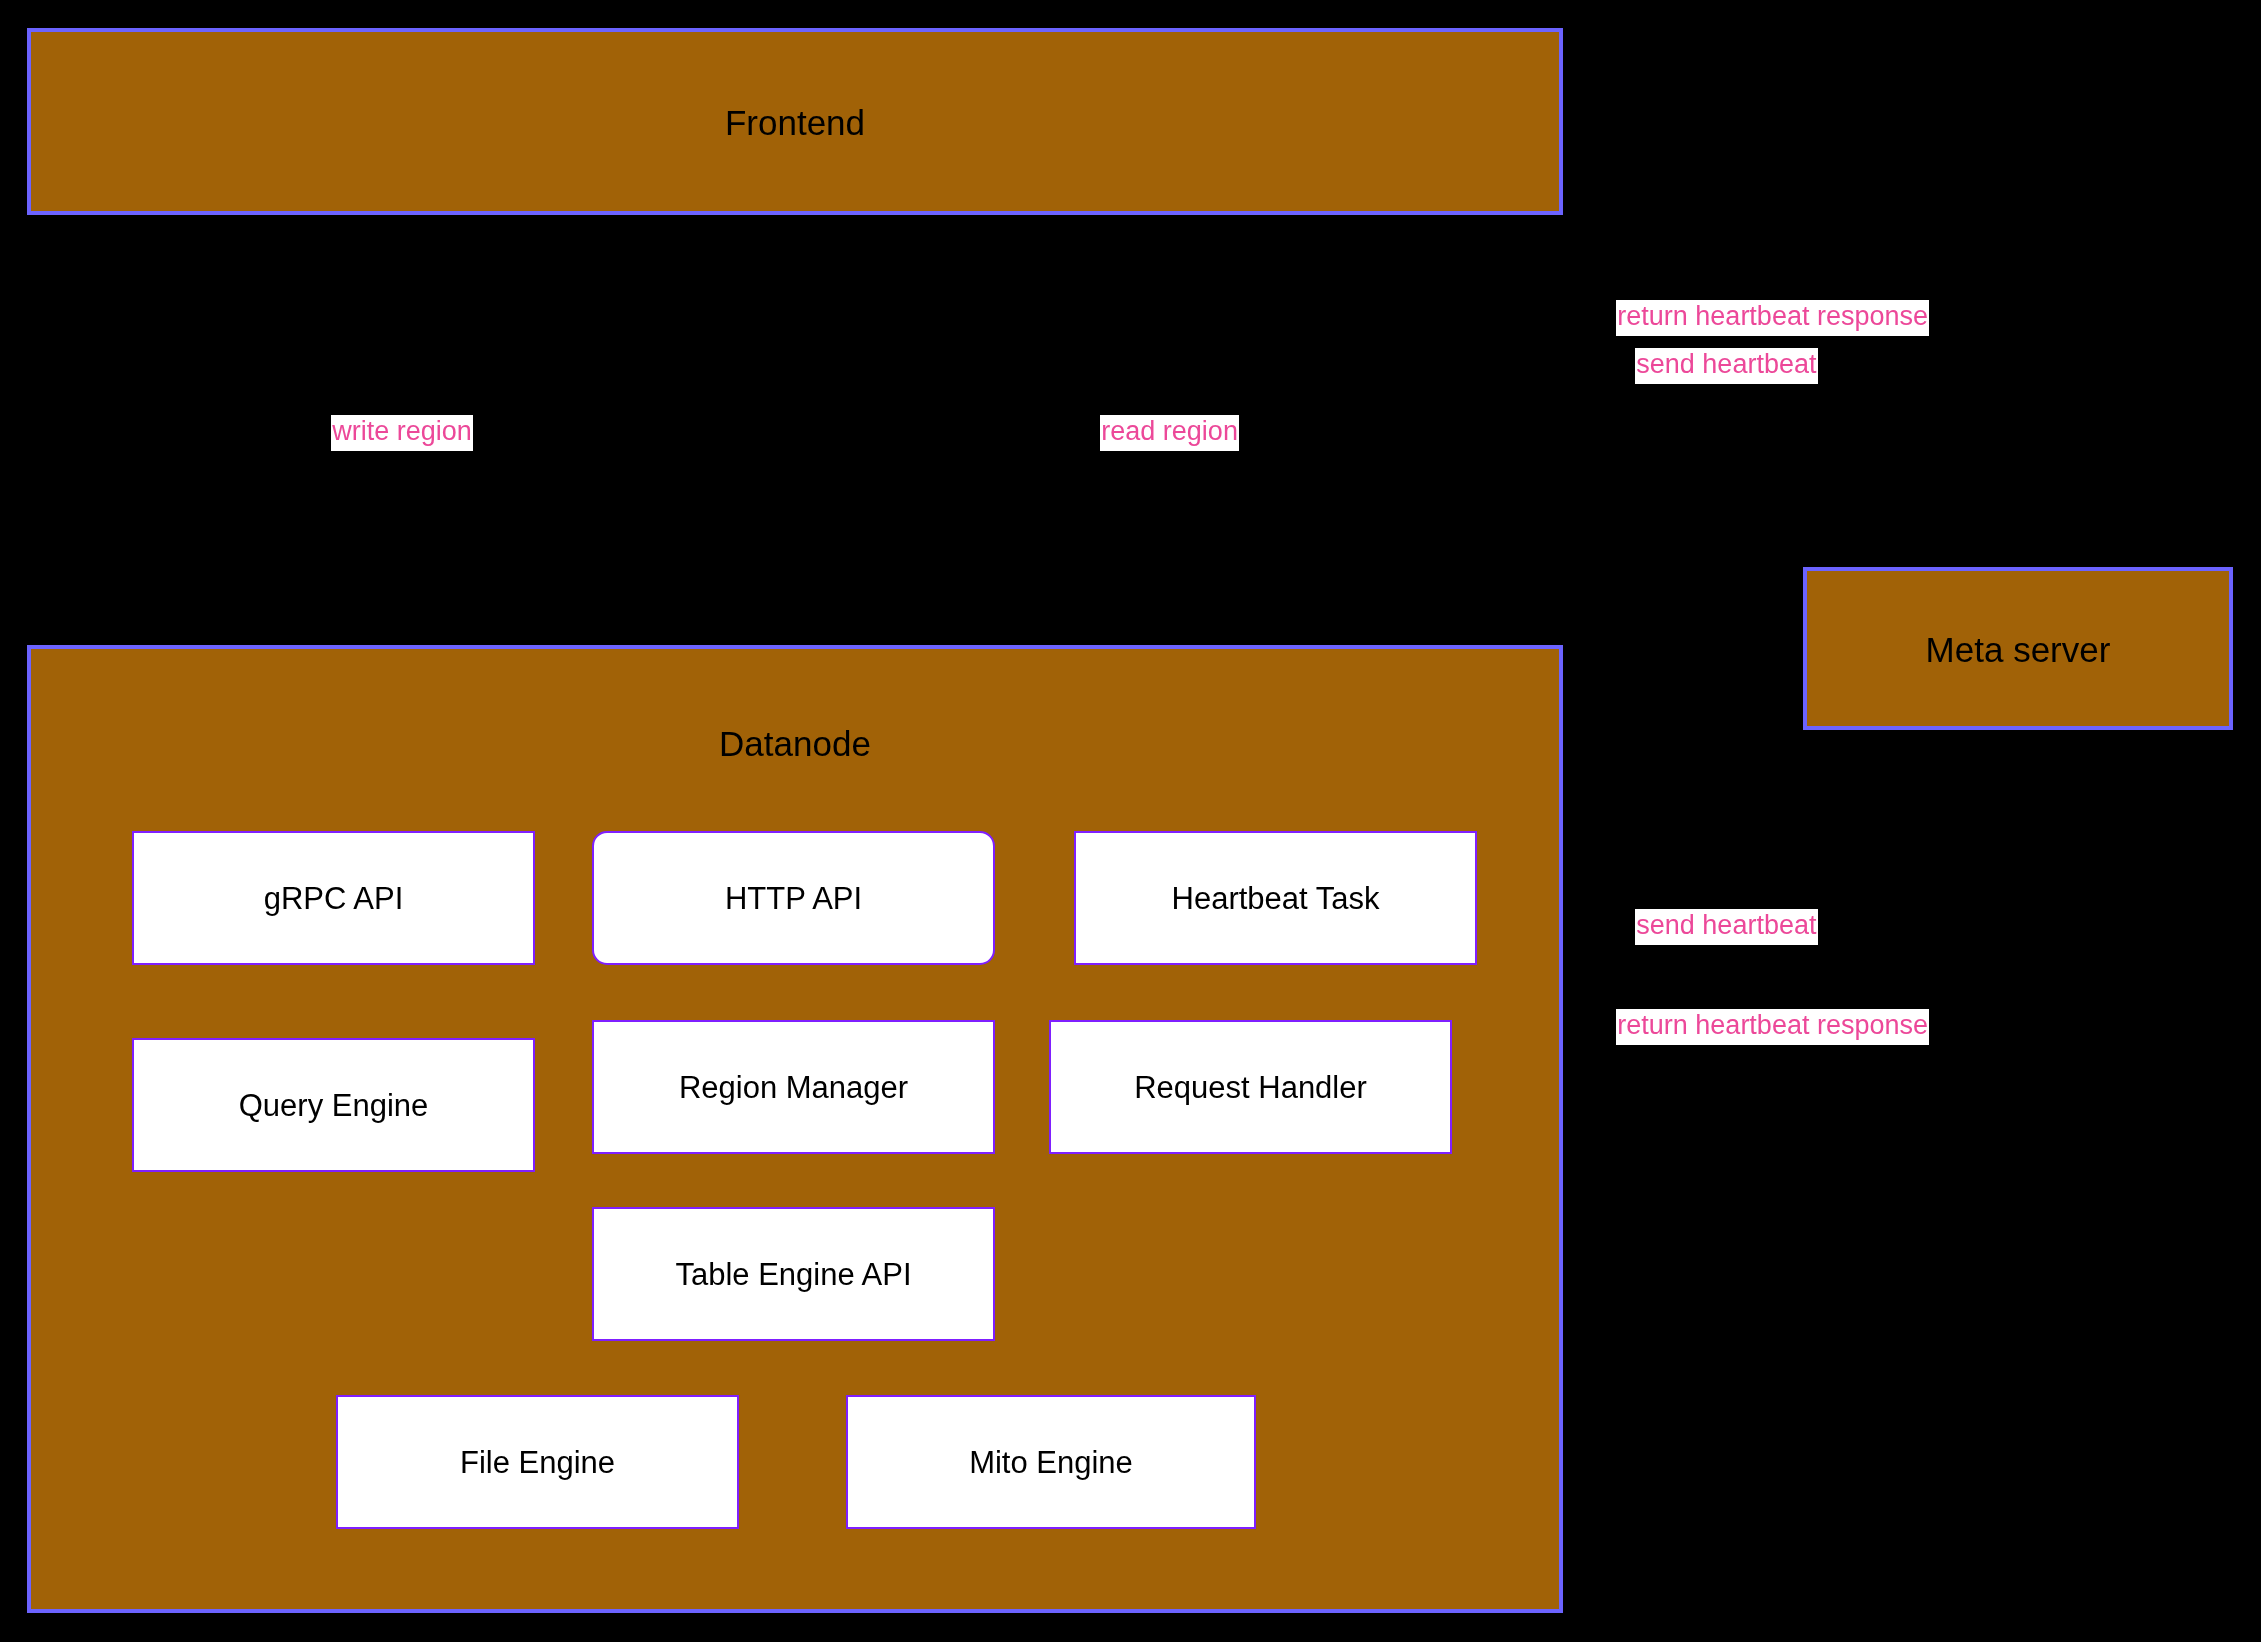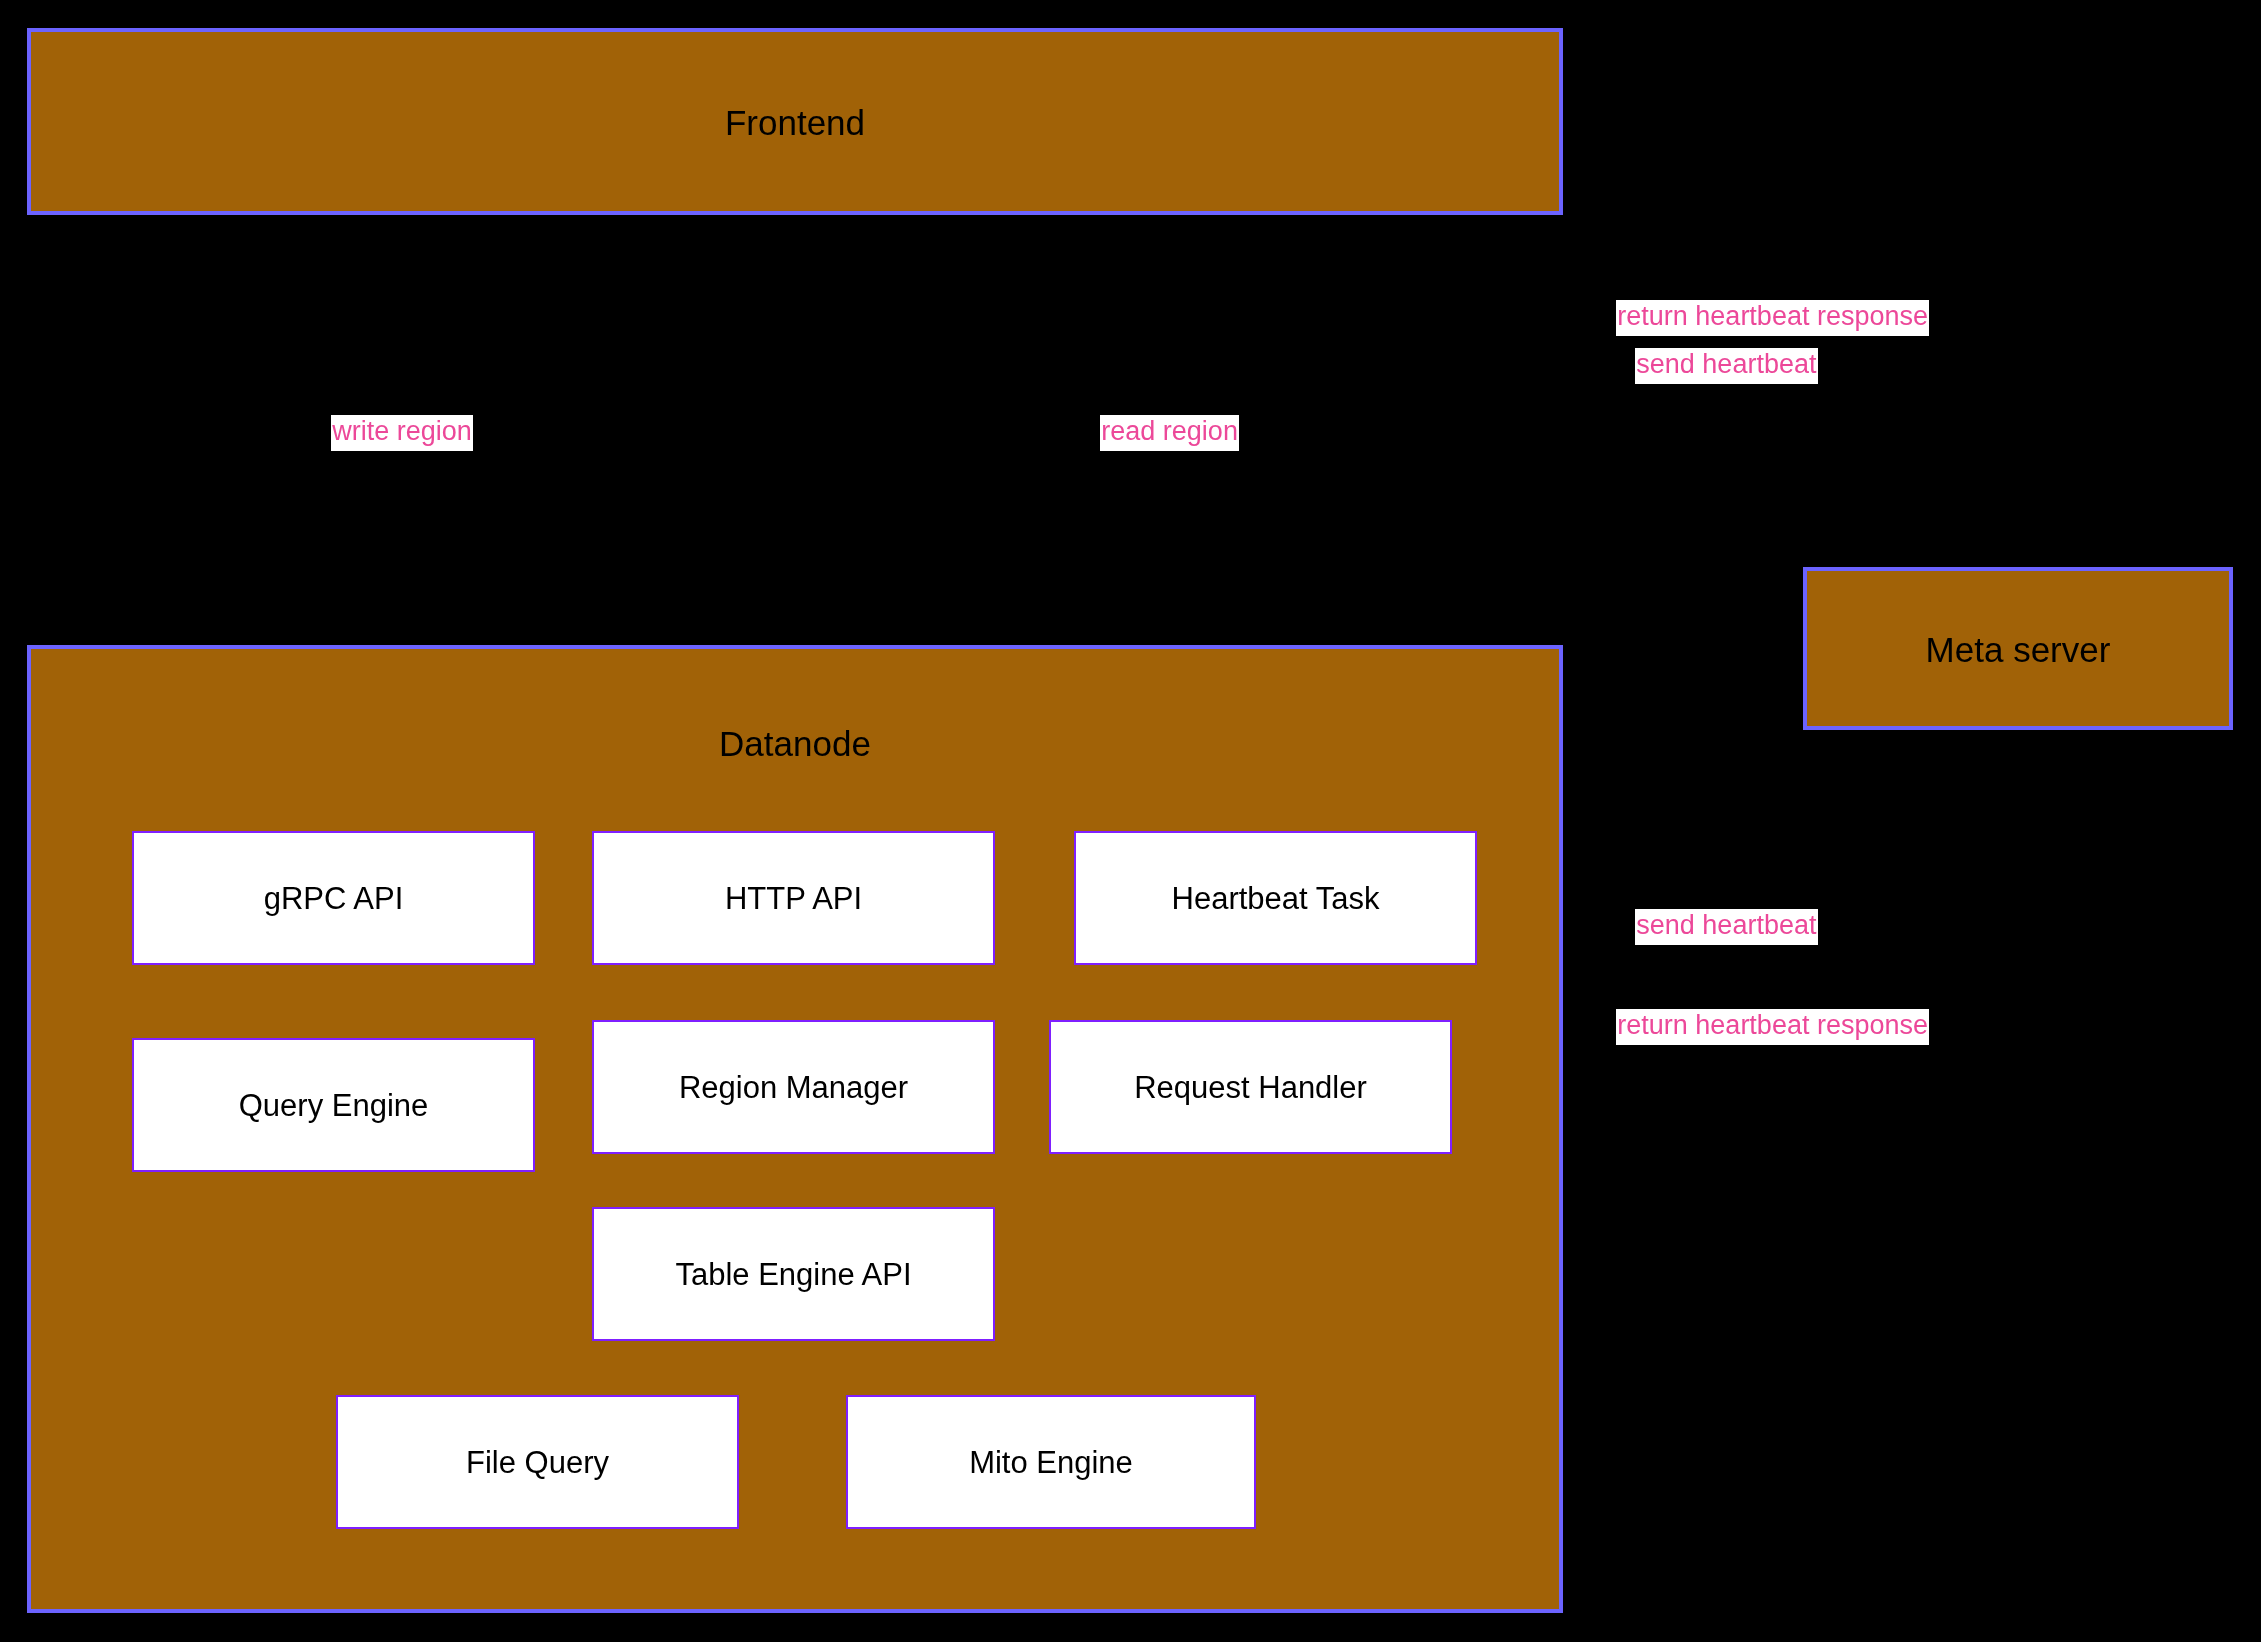--- a/index.html
+++ b/index.html
@@ -113,40 +113,40 @@
   </div>
 
   <div class="box-outer top-title" id="node-datanode" style="left: 27px; top: 645px; width: 1536px; height: 968px;">
     <div class="box-title">Datanode</div>
   </div>
 
   <div id="components-layer">
       <div class="box-inner" style="left: 132px; top: 831px; width: 403px; height: 134px;">
         <span class="inner-label">gRPC API</span>
       </div>
-      <div class="box-inner" style="left: 592px; top: 831px; width: 403px; height: 134px;">
+      <div class="box-inner" style="left: 592px; top: 831px; width: 403px; height: 134px; border-radius: 15px;">
         <span class="inner-label">HTTP API</span>
       </div>
       <div class="box-inner" style="left: 1074px; top: 831px; width: 403px; height: 134px;">
         <span class="inner-label">Heartbeat Task</span>
       </div>
       <div class="box-inner" style="left: 132px; top: 1020px; width: 403px; height: 134px; margin-top: 18px;">
         <span class="inner-label">Query Engine</span>
       </div>
       <div class="box-inner" style="left: 592px; top: 1020px; width: 403px; height: 134px;">
         <span class="inner-label">Region Manager</span>
       </div>
       <div class="box-inner" style="left: 1049px; top: 1020px; width: 403px; height: 134px;">
         <span class="inner-label">Request Handler</span>
       </div>
       <div class="box-inner" style="left: 592px; top: 1207px; width: 403px; height: 134px;">
         <span class="inner-label">Table Engine API</span>
       </div>
       <div class="box-inner" style="left: 336px; top: 1395px; width: 403px; height: 134px;">
-        <span class="inner-label">File Query</span>
+        <span class="inner-label">File Engine</span>
       </div>
       <div class="box-inner" style="left: 846px; top: 1395px; width: 410px; height: 134px;">
         <span class="inner-label">Mito Engine</span>
       </div>
     </div>
 
   <div id="edge-labels-layer">
       <div class="edge-label" style="left: 331px; top: 415px;">write region</div>
       <div class="edge-label" style="left: 1100px; top: 415px;">read region</div>
       <div class="edge-label" style="left: 1616px; top: 300px;">return heartbeat response</div>

